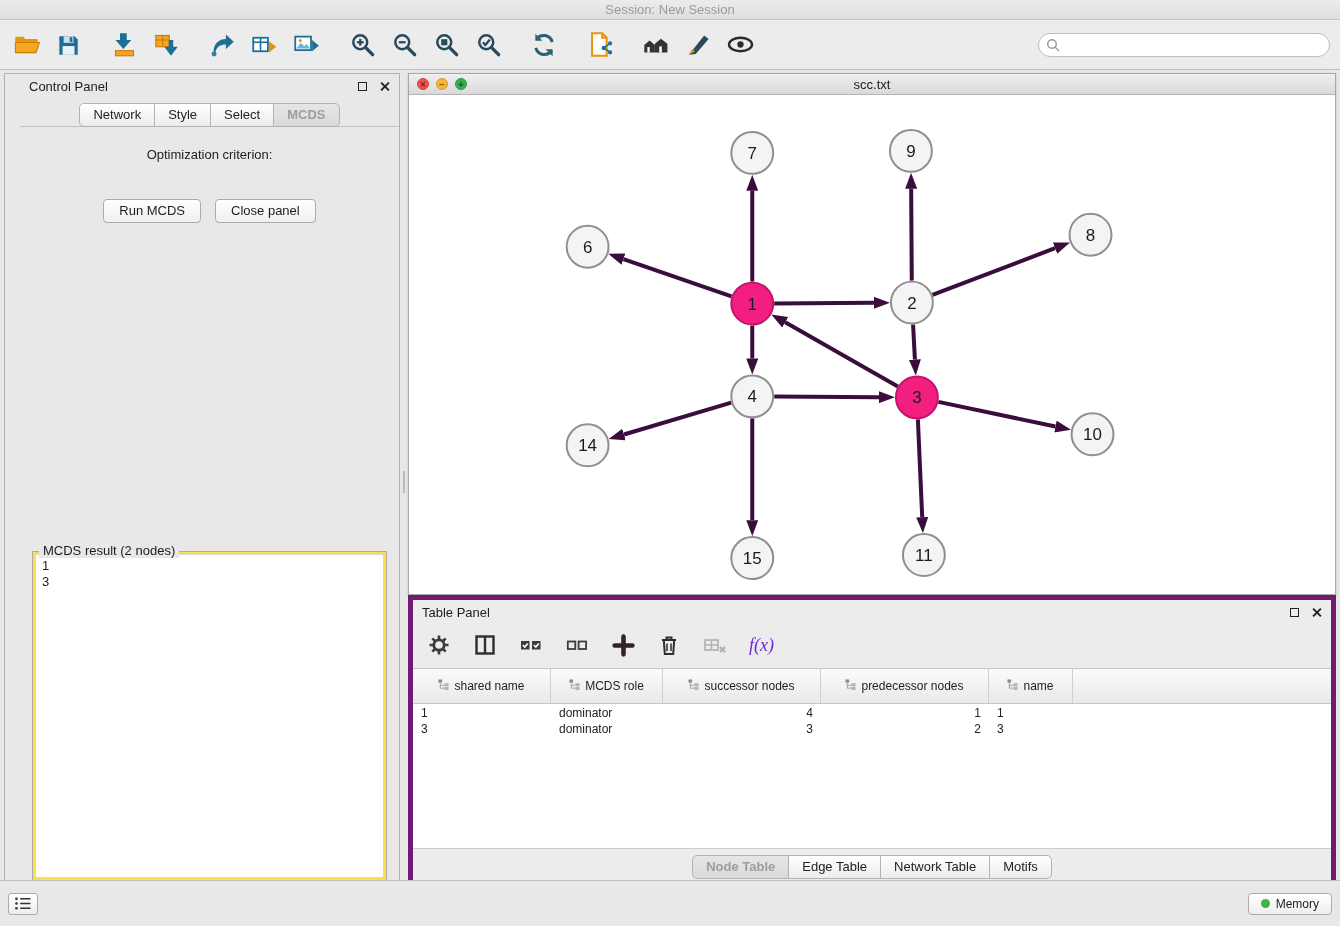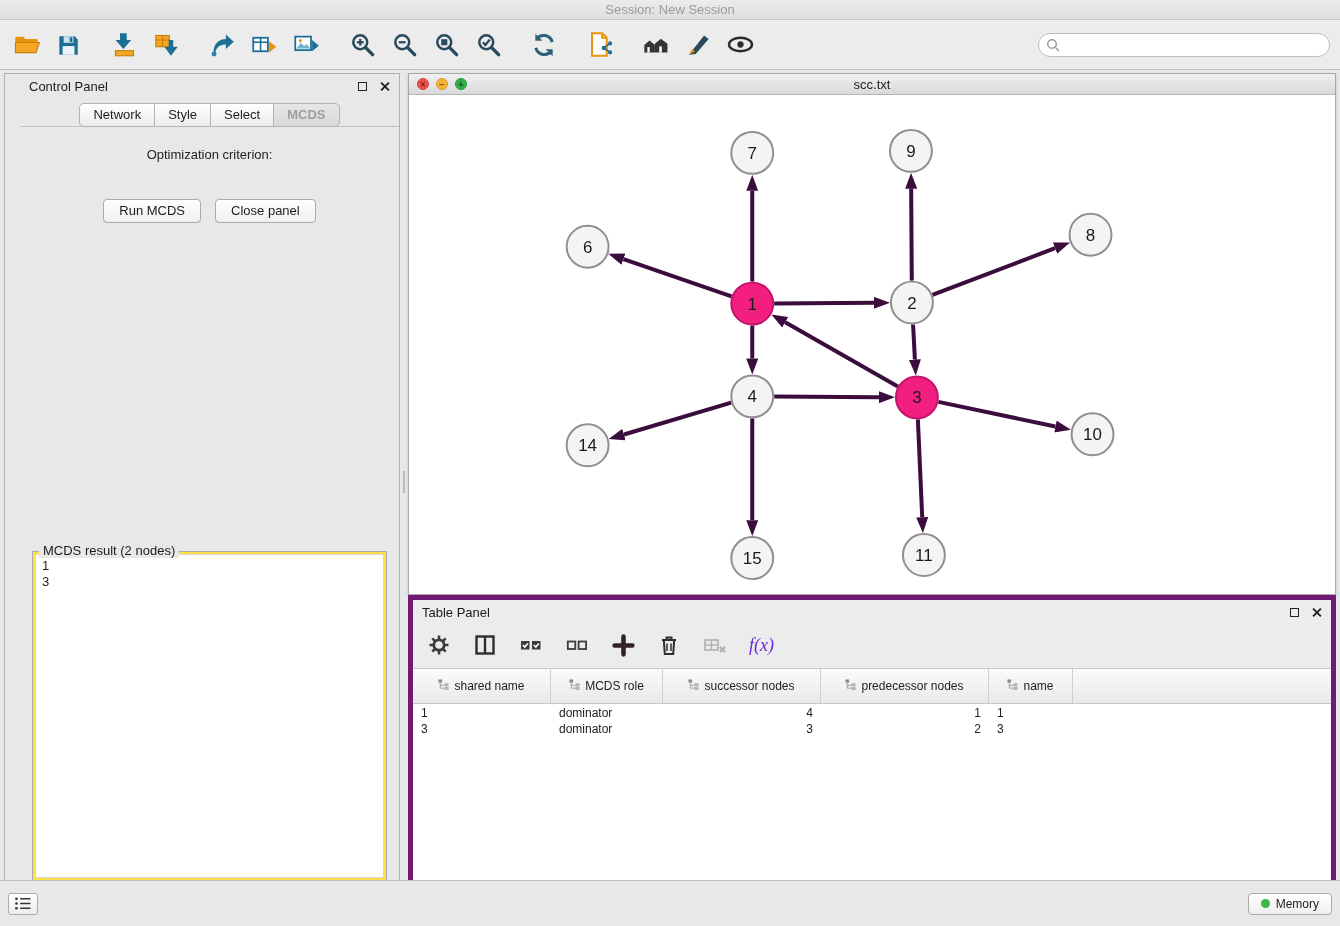--- a/index.html
+++ b/index.html
@@ -530,20 +530,26 @@
               <div class="t-cell" style="width: 84px; text-align: left;">1</div>
             </div>
             <div class="t-row">
               <div class="t-cell" style="width: 138px; text-align: left;">3</div>
               <div class="t-cell" style="width: 112px; text-align: left;">dominator</div>
               <div class="t-cell" style="width: 158px; text-align: right;">3</div>
               <div class="t-cell" style="width: 168px; text-align: right;">2</div>
               <div class="t-cell" style="width: 84px; text-align: left;">3</div>
             </div>
           </div>
+        <div class="tp-tabs">
+            <div class="seg-tab active first">Node Table</div>
+            <div class="seg-tab">Edge Table</div>
+            <div class="seg-tab">Network Table</div>
+            <div class="seg-tab last">Motifs</div>
+          </div>
       </div>
 
     </div>
   </div>
 
   <div class="statusbar">
     <span class="status-left-btn">
       <svg width="20" height="15" viewBox="0 0 20 16">
           <circle cx="3" cy="3" r="1.4" fill="#333"></circle>
           <circle cx="3" cy="8" r="1.4" fill="#333"></circle>

